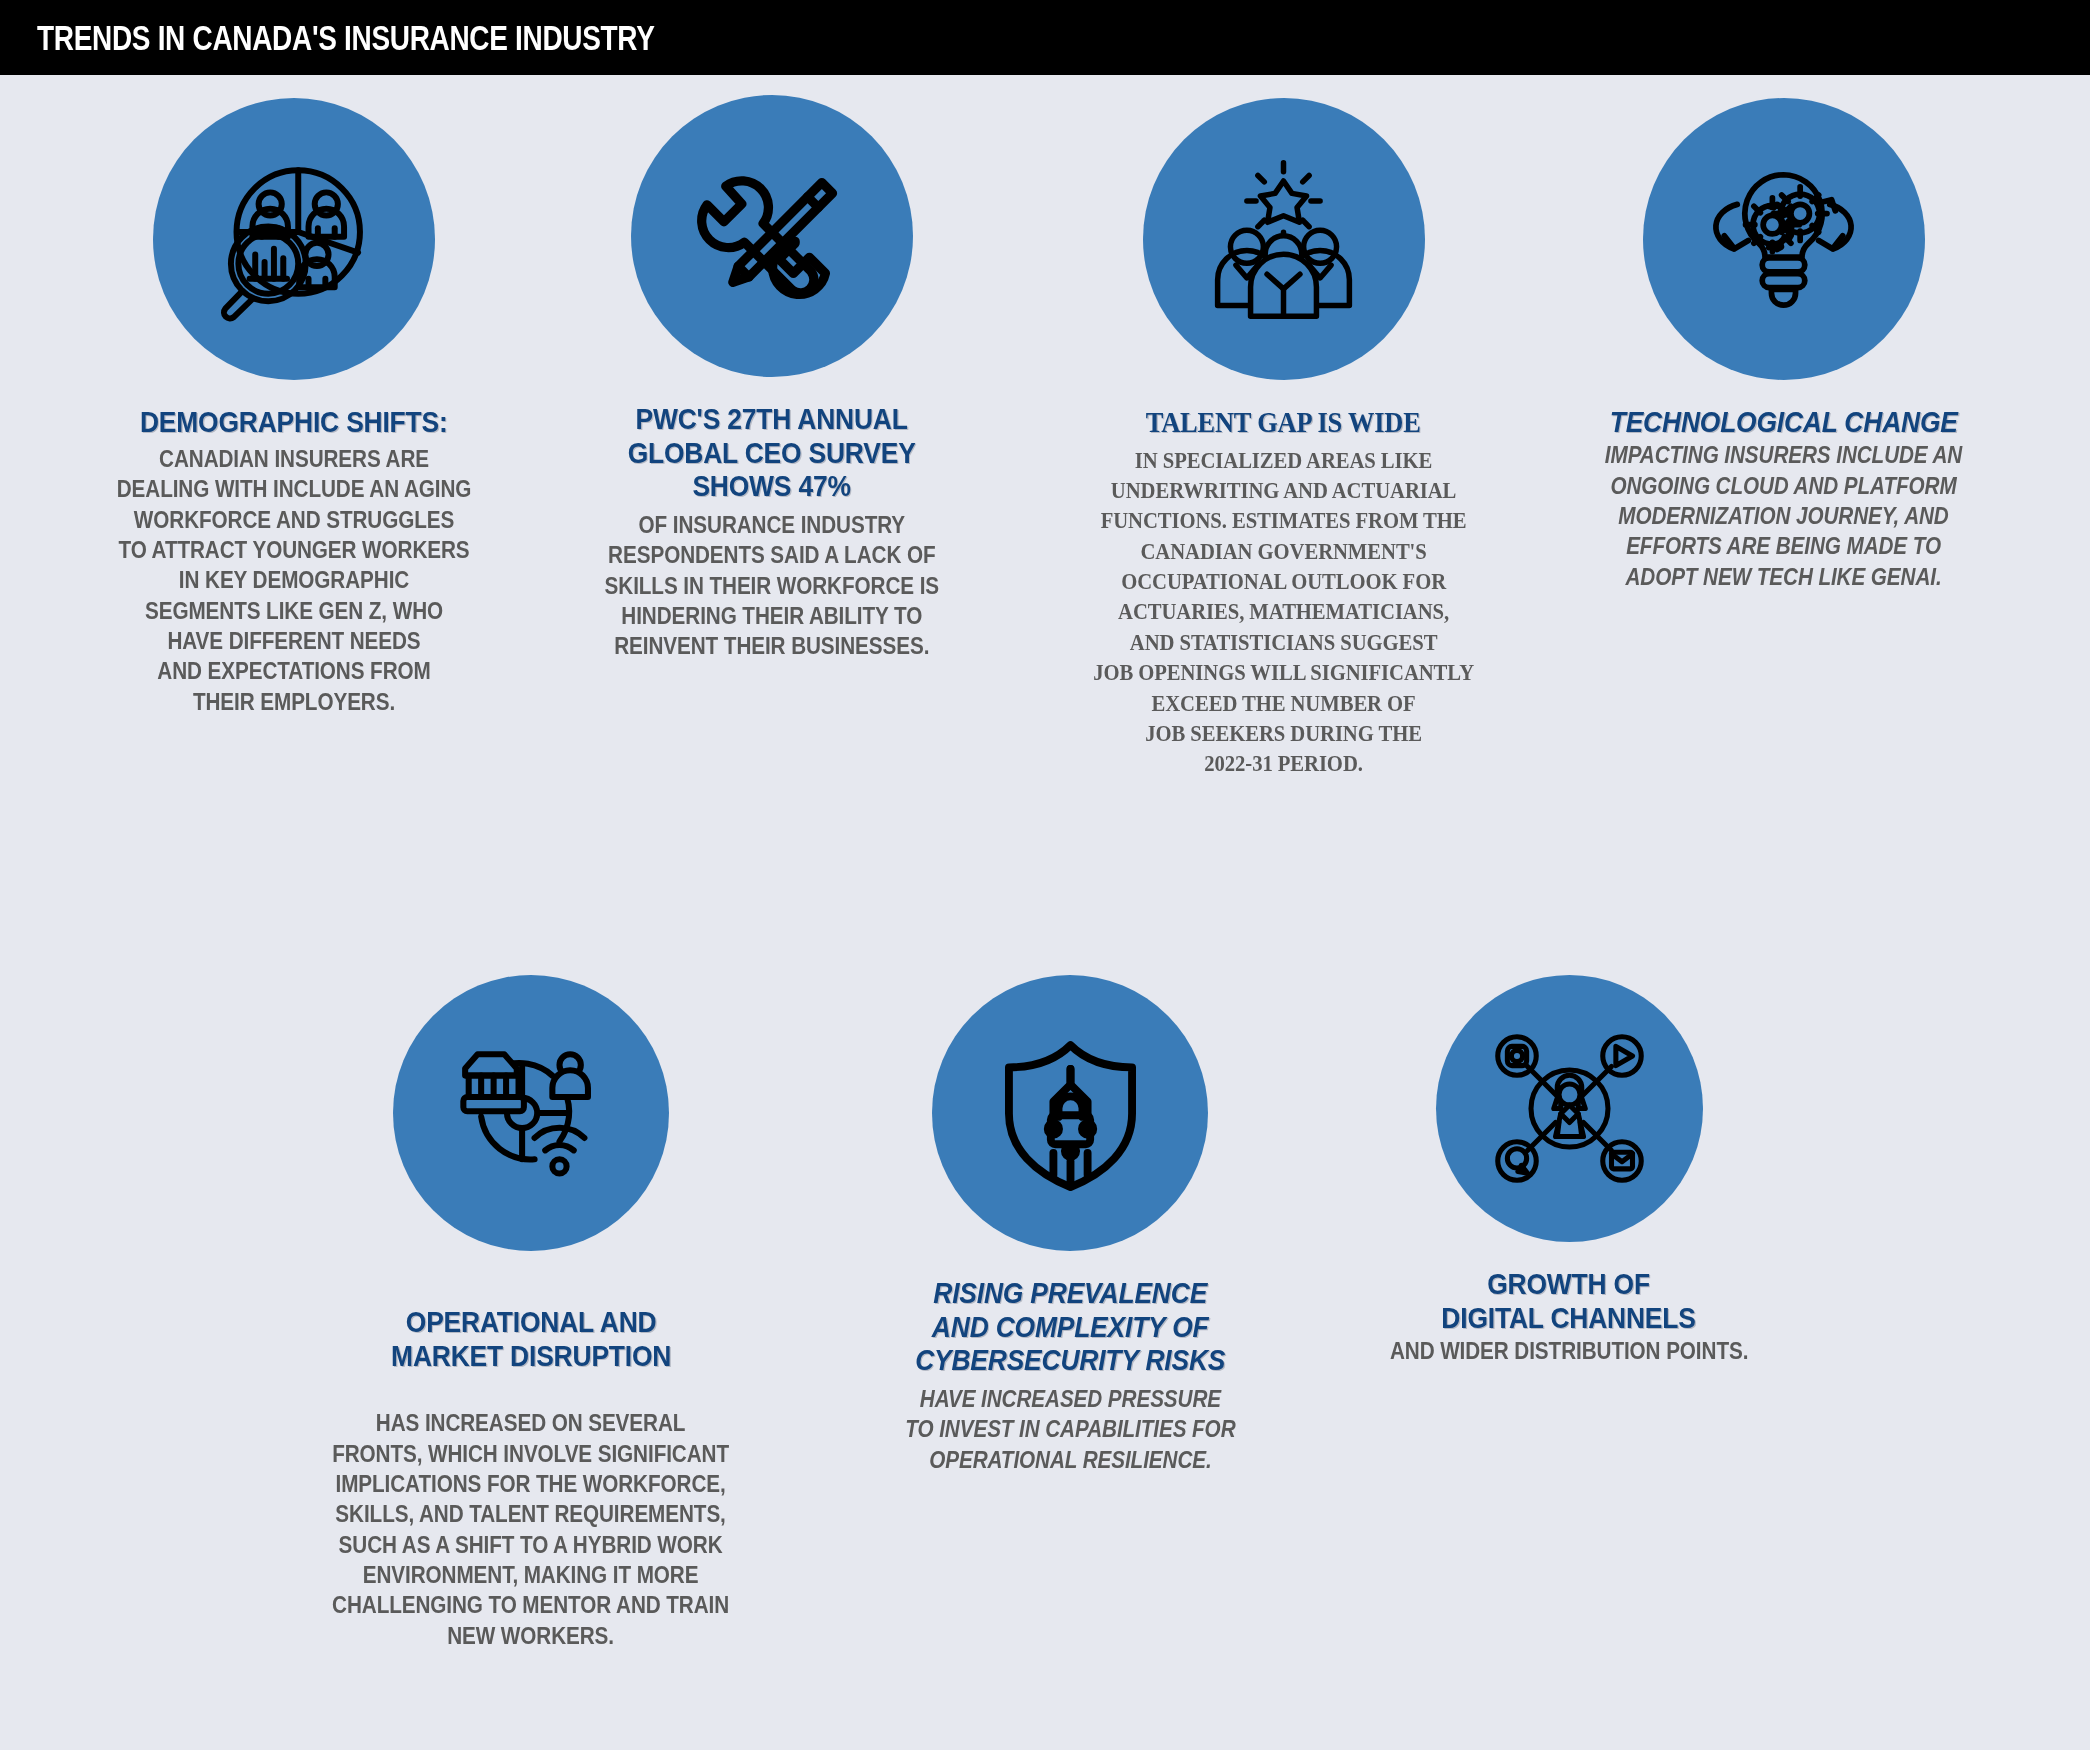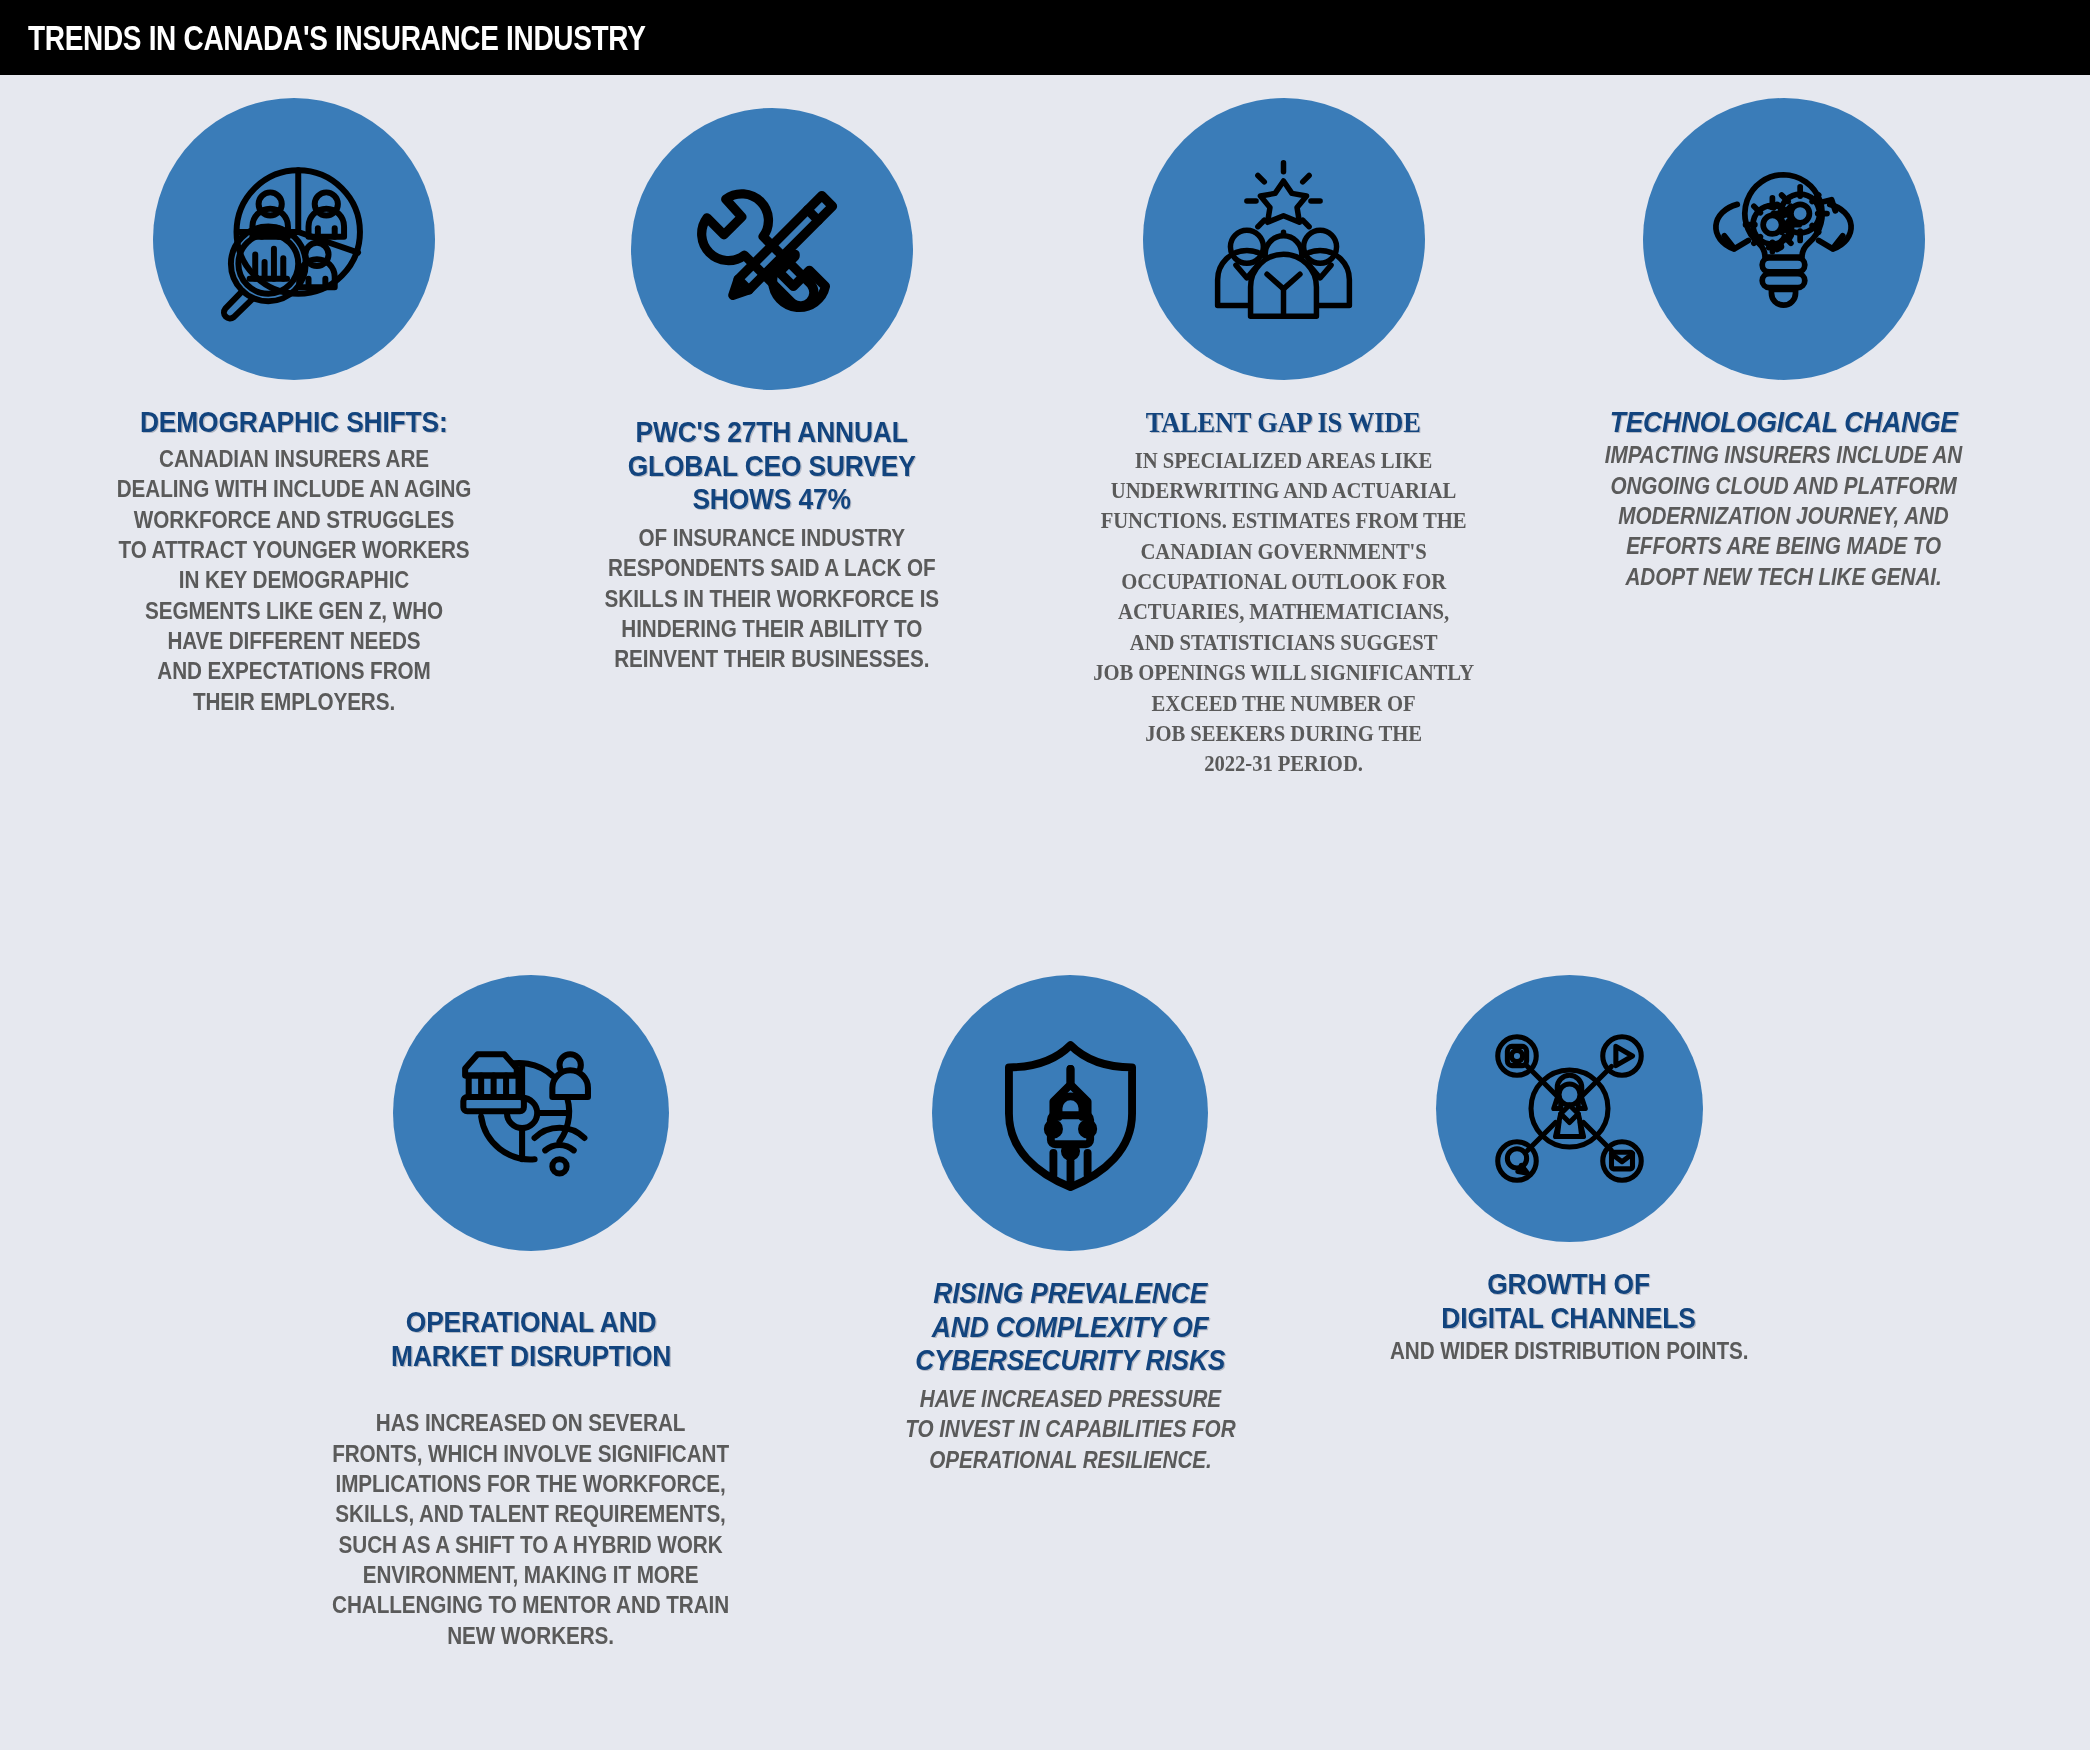--- a/index.html
+++ b/index.html
@@ -10,21 +10,21 @@
     font-family: "Liberation Sans", sans-serif;
     overflow: hidden;
   }
 
   .titlebar {
     width: 2091px;
     height: 75px;
     background: #000000;
     display: flex;
     align-items: center;
-    padding-left: 28px;
+    padding-left: 37px;
   }
   .titlebar .title {
     color: #FFFFFF;
     font-size: 35px;
     font-weight: 700;
     letter-spacing: -0.4px;
     transform: scaleX(0.80);
     transform-origin: left center;
     white-space: nowrap;
   }
@@ -70,21 +70,21 @@
     line-height: 1.32;
     text-align: center;
     letter-spacing: -0.1px;
     transform: scaleX(0.90);
     white-space: pre-line;
     margin-top: 5.3px;
   }
 
   
   #card-0 { left: 32px;   top: 23px;  width: 524px; }
-  #card-1 { left: 561px;  top: 33px;  width: 421px; }
+  #card-1 { left: 561px;  top: 20px;  width: 421px; }
   #card-2 { left: 1034px; top: 23px;  width: 499px; font-family: Liberation Serif, serif; }
   #card-3 { left: 1551px; top: 23px;  width: 465px; font-style: italic; }
   
   #card-4 { left: 285px;  top: 900px; width: 492px; gap: 29px; }
   #card-5 { left: 847px;  top: 900px; width: 446px; font-style: italic; }
   #card-6 { left: 1346px; top: 900px; width: 446px; }
 
   #card-0 .circle, #card-1 .circle, #card-2 .circle, #card-3 .circle {
     width: 282px; height: 282px; margin-bottom: 25px;
   }

